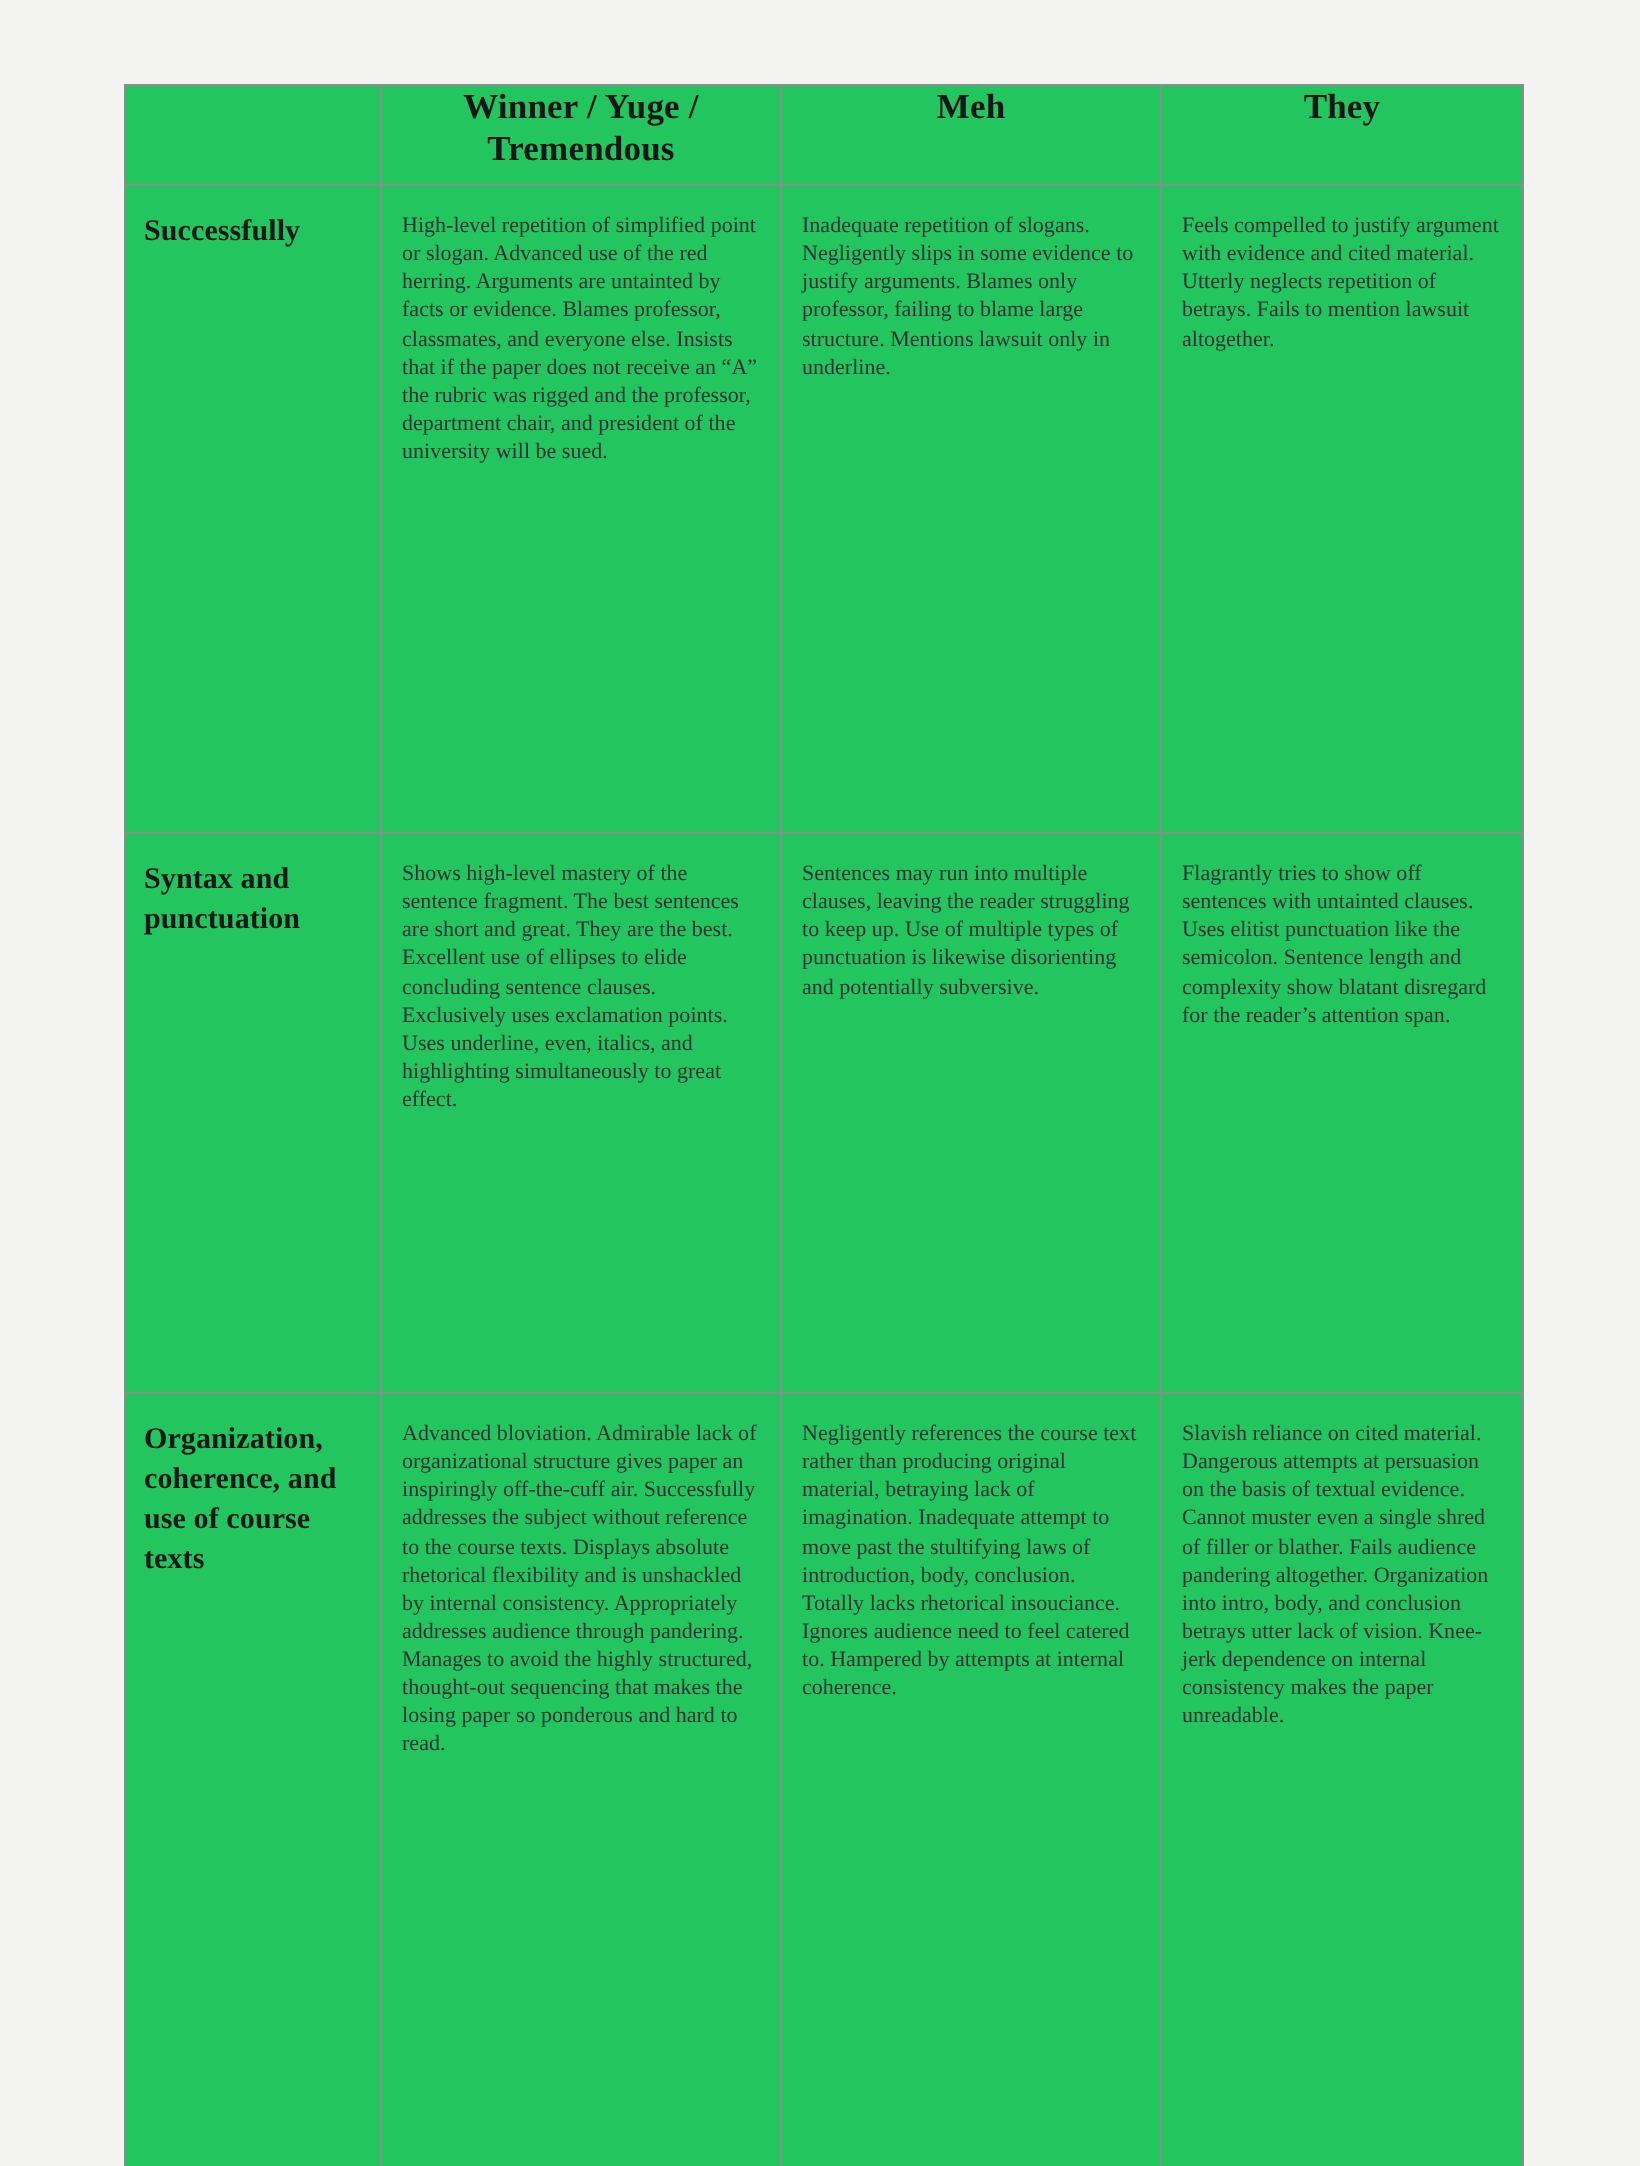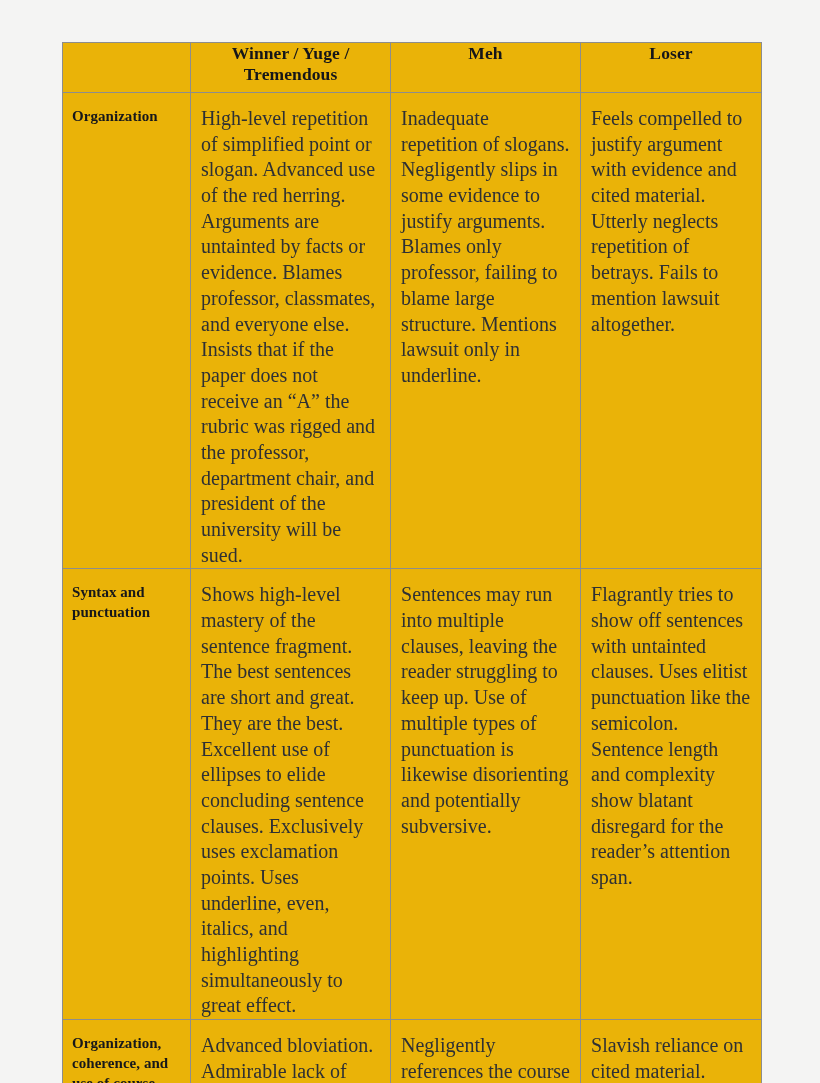--- a/index.html
+++ b/index.html
@@ -25,21 +25,21 @@
     top: 42px;
     width: 699px;
     border-collapse: collapse;
     background: #f5f5f4;
     table-layout: fixed;
   }
   .rubric-table td,
   .rubric-table th {
     border: 1px solid #8d8d8d;
     vertical-align: top;
-    background: #eab308;
+    background: #22c55e;
     padding: 0;
   }
   
   col.c-crit { width: 128px; }
   col.c-win  { width: 200px; }
   col.c-meh  { width: 190px; }
   col.c-los  { width: 181px; }
 
   
   thead th {
@@ -60,21 +60,21 @@
   td.criterion {
     padding: 14px 8px 10px 9px;
     font-weight: bold;
     font-size: 15px;
     line-height: 1.33;
     color: #16171b;
     letter-spacing: 0.05px;
   }
   td.desc {
     padding: 13px 10px 0 10px;
-    font-size: 20px;
+    font-size: 11px;
     line-height: 1.285;
     color: #2e3034;
     letter-spacing: 0.01px;
     text-align: left;
   }
 
   
   tr.row-argumentation td { height: 299px; }
   tr.row-syntax td        { height: 255px; }
   tr.row-organization td  { height: 395px; }
@@ -90,28 +90,28 @@
       <col class="c-win">
       <col class="c-meh">
       <col class="c-los">
     </colgroup>
 
     <thead>
       <tr>
         <th class="blank-head"></th>
         <th>Winner / Yuge / Tremendous</th>
         <th>Meh</th>
-        <th>Loser</th>
+        <th>They</th>
       </tr>
     </thead>
 
     <tbody>
 
       <tr class="row-argumentation">
-        <td class="criterion">Organization</td>
+        <td class="criterion">Successfully</td>
         <td class="desc">High-level repetition of simplified point or slogan. Advanced use of the red herring. Arguments are untainted by facts or evidence. Blames professor, classmates, and everyone else. Insists that if the paper does not receive an “A” the rubric was rigged and the professor, department chair, and president of the university will be sued.</td>
         <td class="desc">Inadequate repetition of slogans. Negligently slips in some evidence to justify arguments. Blames only professor, failing to blame large structure. Mentions lawsuit only in underline.</td>
         <td class="desc">Feels compelled to justify argument with evidence and cited material. Utterly neglects repetition of betrays. Fails to mention lawsuit altogether.</td>
       </tr>
 
       <tr class="row-syntax">
         <td class="criterion">Syntax and punctuation</td>
         <td class="desc">Shows high-level mastery of the sentence fragment. The best sentences are short and great. They are the best. Excellent use of ellipses to elide concluding sentence clauses. Exclusively uses exclamation points. Uses underline, even, italics, and highlighting simultaneously to great effect.</td>
         <td class="desc">Sentences may run into multiple clauses, leaving the reader struggling to keep up. Use of multiple types of punctuation is likewise disorienting and potentially subversive.</td>
         <td class="desc">Flagrantly tries to show off sentences with untainted clauses. Uses elitist punctuation like the semicolon. Sentence length and complexity show blatant disregard for the reader’s attention span.</td>

